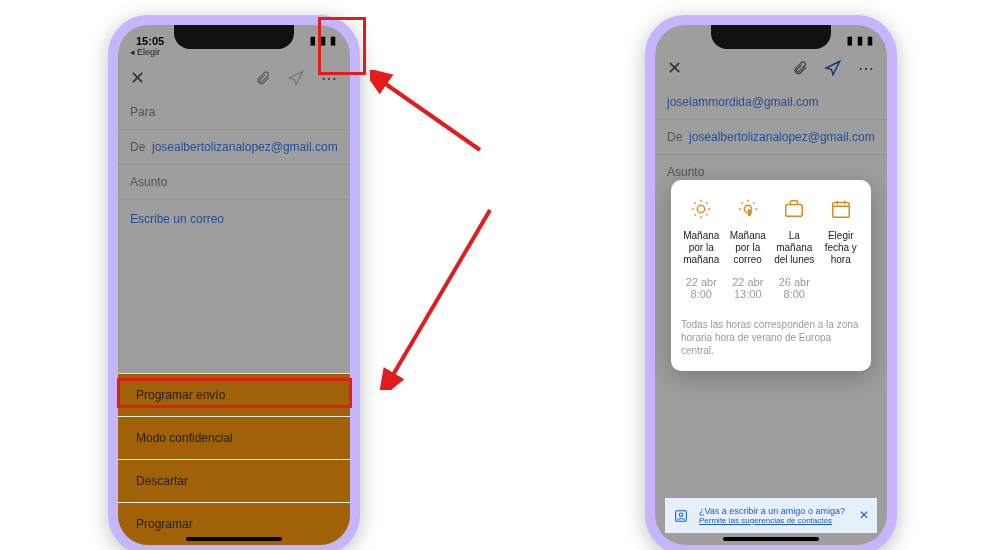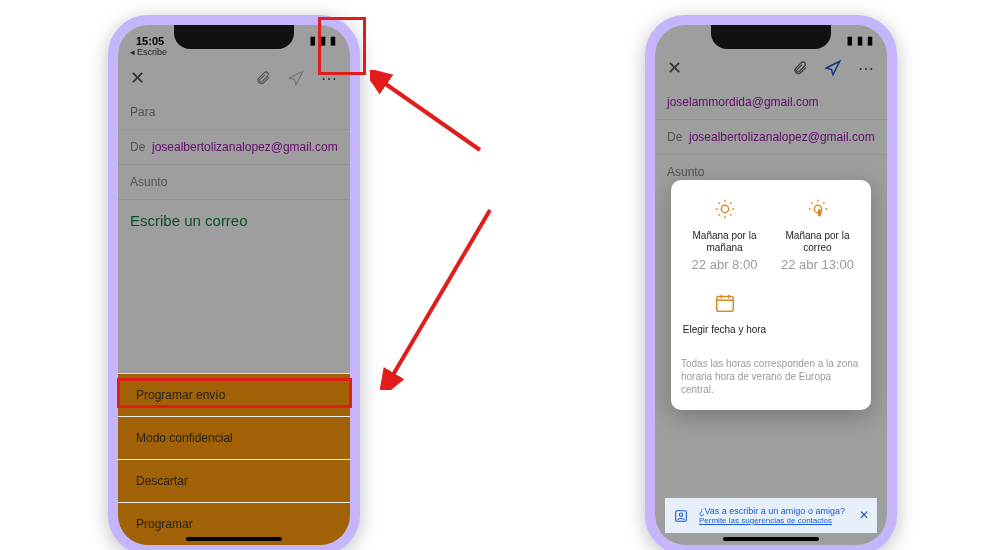--- a/index.html
+++ b/index.html
@@ -11,40 +11,40 @@
   .screen{position:absolute;inset:0;overflow:hidden;}
   .dim{position:absolute;inset:0;background:rgba(0,0,0,.38);z-index:20;pointer-events:none;}
   .statusbar{height:22px;display:flex;justify-content:space-between;align-items:flex-end;padding:0 14px 0 18px;font-size:11px;font-weight:600;}
   .statusbar .sig{display:flex;gap:4px;align-items:center;}
   .back-search{font-size:9px;padding:0 12px 4px 12px;color:#333;}
   .toolbar{display:flex;align-items:center;justify-content:space-between;padding:6px 12px;}
   .toolbar .icons{display:flex;gap:16px;align-items:center;}
   .x-icon{font-size:18px;color:#555;font-weight:300;}
   .attach-icon,.send-icon,.more-icon{display:inline-flex;align-items:center;}
   .field{padding:10px 12px;font-size:12px;color:#888;border-bottom:1px solid #eee;}
-  .field .val{color:#a21caf;}
+  .field .val{color:#3b82f6;}
   .field.plain{border-bottom:none;}
-  .body-text{padding:12px;font-size:15px;color:#15803d;}
+  .body-text{padding:12px;font-size:12px;color:#3b82f6;}
   
   .sheet{position:absolute;bottom:0;left:0;right:0;background:#a16207;z-index:30;border-top:1px solid #ddd;}
   .sheet .item{padding:14px 18px;font-size:12px;color:#222;border-bottom:1px solid #eee;}
   .sheet .item:last-child{border-bottom:none;}
   .home-ind{position:absolute;bottom:4px;left:50%;transform:translateX(-50%);width:96px;height:4px;background:#000;border-radius:3px;z-index:40;}
   
   .hl{position:absolute;border:3px solid #e21b1b;z-index:60;}
   .hl1{top:17px;left:318px;width:48px;height:58px;}
   .hl2{top:378px;left:117px;width:235px;height:30px;}
   .arrow{position:absolute;z-index:55;}
   
   .card{position:absolute;top:155px;left:16px;right:16px;background:#fff;border-radius:10px;z-index:30;padding:18px 10px 14px 10px;box-shadow:0 6px 24px rgba(0,0,0,.25);}
-  .grid2{display:grid;grid-template-columns:1fr 1fr;gap:20px 6px;}
+  .grid2{display:grid;grid-template-columns:1fr 1fr 1fr 1fr;gap:20px 6px;}
   .opt{text-align:center;}
   .opt .ico{color:#d98b1f;margin-bottom:6px;display:inline-block;}
   .opt .t{font-size:10px;color:#222;line-height:1.2;}
-  .opt .d{font-size:13px;color:#999;margin-top:3px;}
+  .opt .d{font-size:11px;color:#999;margin-top:10px;}
   .tz{font-size:10px;color:#999;margin-top:18px;line-height:1.3;}
   
   .banner{position:absolute;bottom:12px;left:10px;right:10px;background:#e7effb;border-radius:0;padding:8px 28px 8px 34px;z-index:25;}
   .banner .t1{font-size:9px;color:#1a5bd0;font-weight:500;}
   .banner .t2{font-size:8px;color:#1a5bd0;text-decoration:underline;}
   .banner .bicon{position:absolute;left:8px;top:10px;color:#1a5bd0;}
   .banner .bx{position:absolute;right:8px;top:10px;color:#1a5bd0;font-size:12px;}
 </style>
 </head>
 <body>
@@ -53,21 +53,21 @@
   <div class="notch"></div>
   <div class="screen">
     <div class="statusbar">
       <span>15:05</span>
       <span class="sig">
         <span>▮</span>
         <span>▮</span>
         <span>▮</span>
       </span>
     </div>
-    <div class="back-search">◂ <span>Escribe</span></div>
+    <div class="back-search">◂ <span>Elegir</span></div>
     <div class="toolbar">
       <span class="x-icon">✕</span>
       <span class="icons">
         <span class="attach-icon">
           <svg width="16" height="16" viewBox="0 0 24 24" fill="none" stroke="#888" stroke-width="1.6">
               <path d="M21 11l-8.5 8.5a5 5 0 01-7-7L14 4a3.5 3.5 0 115 5l-8.5 8.5a2 2 0 11-3-3L15 7"></path>
             </svg>
         </span>
         <span class="send-icon">
           <svg width="18" height="18" viewBox="0 0 24 24" fill="none" stroke="#bbb" stroke-width="1.6">
@@ -169,20 +169,30 @@
                 <path d="M12 2v2M2 12h2M20 12h2M4.9 4.9l1.4 1.4M17.7 6.3l1.4-1.4"></path>
                 <path d="M12 12a4 4 0 010 8" fill="#d98b1f" stroke="none"></path>
               </svg>
           </span>
           <div class="t">Mañana por la correo</div>
           <div class="d">22 abr 13:00</div>
         </div>
         <div class="opt">
           <span class="ico">
             <svg width="22" height="22" viewBox="0 0 24 24" fill="none" stroke="#d98b1f" stroke-width="1.6">
+                <rect x="3" y="7" width="18" height="13" rx="2"></rect>
+                <path d="M8 7V5a2 2 0 012-2h4a2 2 0 012 2v2"></path>
+              </svg>
+          </span>
+          <div class="t">La mañana del lunes</div>
+          <div class="d">26 abr 8:00</div>
+        </div>
+        <div class="opt">
+          <span class="ico">
+            <svg width="22" height="22" viewBox="0 0 24 24" fill="none" stroke="#d98b1f" stroke-width="1.6">
                 <rect x="3" y="5" width="18" height="16" rx="2"></rect>
                 <path d="M3 9h18M8 3v4M16 3v4"></path>
               </svg>
           </span>
           <div class="t">Elegir fecha y hora</div>
           <div class="d"></div>
         </div>
       </div>
       <div class="tz">Todas las horas corresponden a la zona horaria hora de verano de Europa central.</div>
     </div>

